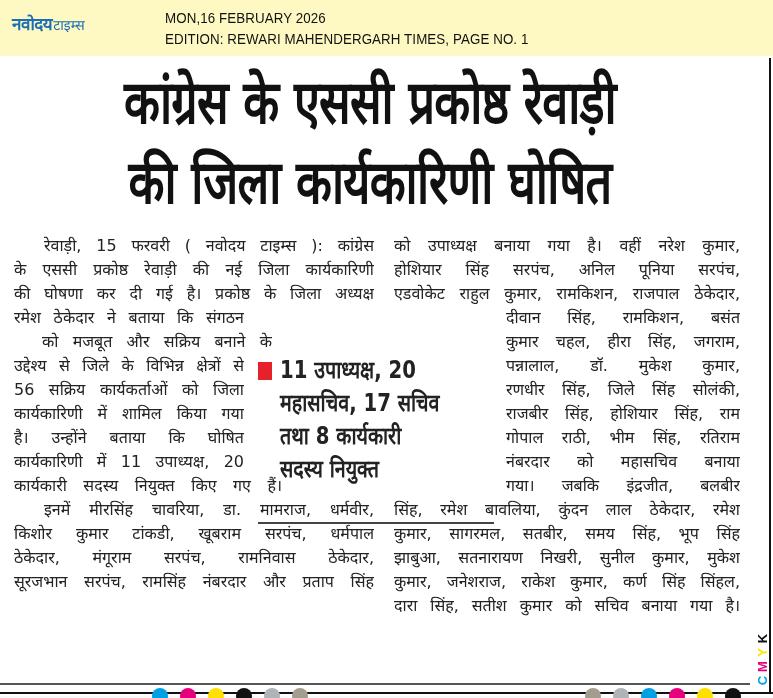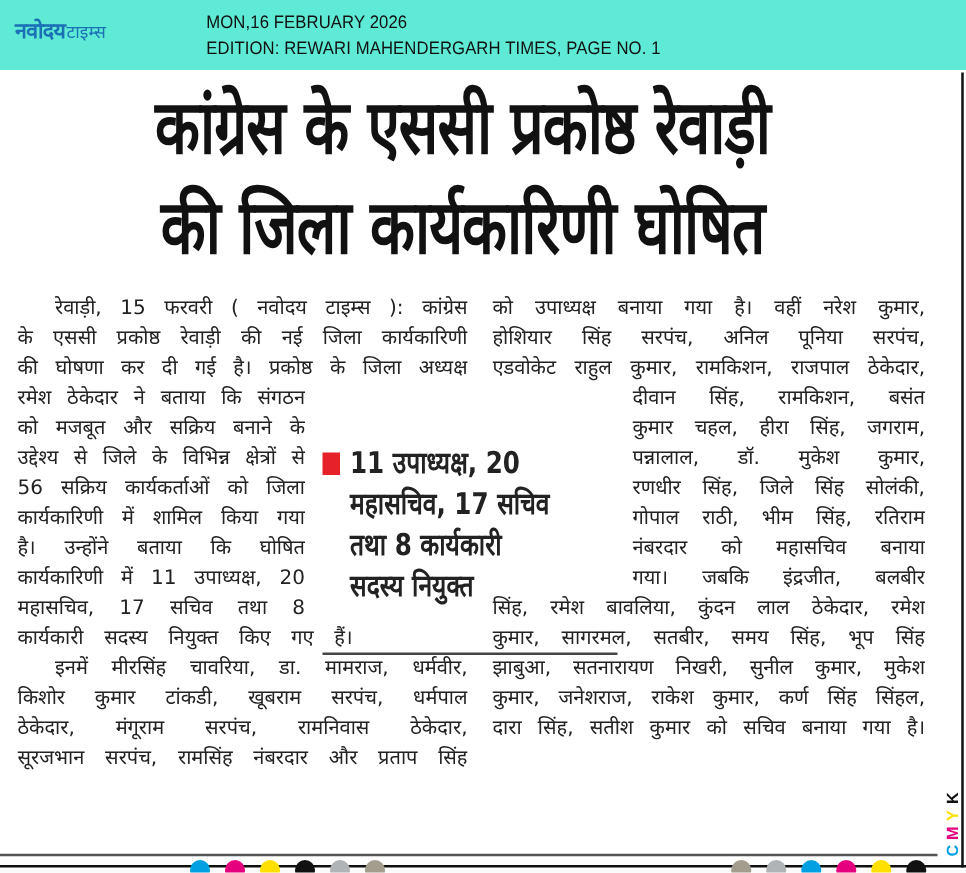--- a/index.html
+++ b/index.html
@@ -1,19 +1,19 @@
 <!DOCTYPE html>
 <html><head>
   <meta charset="utf-8">
   <style>
     * { box-sizing: border-box; margin: 0; padding: 0; }
     html, body { width: 773px; height: 698px; overflow: hidden; background: #fafafa; }
     body { font-family: "DejaVu Sans", sans-serif; color: #222; position: relative; }
 
-    .header { position: absolute; left: 0; top: 0; width: 773px; height: 58px; background: #5eead4; }
+    .header { position: absolute; left: 0; top: 0; width: 773px; height: 58px; background: #fef9c3; }
     .logo { position: absolute; left: 12px; top: 12px; display: flex; align-items: baseline; }
     .logo-main { font-family: "DejaVu Sans", sans-serif; font-weight: bold; font-size: 17px; color: #1a6fb5; letter-spacing: -0.5px; }
     .logo-sub { font-family: "DejaVu Sans", sans-serif; font-size: 14px; color: #1a6fb5; margin-left: 1px; }
     .meta { position: absolute; left: 165px; top: 8px; font-family: "Liberation Sans", sans-serif; font-size: 14.5px; line-height: 21px; color: #111; transform: scaleX(0.92); transform-origin: left top; letter-spacing: 0.1px; }
 
     .page { position: absolute; left: 0; top: 56px; width: 773px; height: 640px; background: #fff; }
     .right-border { position: absolute; right: 2px; top: 2px; width: 2px; height: 636px; background: #111; }
     .bottom-rule { position: absolute; left: 0; top: 627px; width: 750px; height: 2px; background: #555; }
     .bottom-rule2 { position: absolute; left: 0; top: 636px; width: 773px; height: 2px; background: #111; }
 
@@ -57,42 +57,42 @@
   <div class="headline">
     <div>कांग्रेस के एससी प्रकोष्ठ रेवाड़ी</div>
     <div>की जिला कार्यकारिणी घोषित</div>
   </div>
 
   <div class="col col-left">
     <span class="line indent">रेवाड़ी, 15 फरवरी ( नवोदय टाइम्स ): कांग्रेस</span>
     <span class="line">के एससी प्रकोष्ठ रेवाड़ी की नई जिला कार्यकारिणी</span>
     <span class="line">की घोषणा कर दी गई है। प्रकोष्ठ के जिला अध्यक्ष</span>
     <span class="line" style="width:230px;">रमेश ठेकेदार ने बताया कि संगठन</span>
-    <span class="line" style="width:230px;">को मजबूत और सक्रिय बनाने के</span>
+    <span class="line" style="width:230px;margin-left:28px;">को मजबूत और सक्रिय बनाने के</span>
     <span class="line" style="width:230px;">उद्देश्य से जिले के विभिन्न क्षेत्रों से</span>
     <span class="line" style="width:230px;">56 सक्रिय कार्यकर्ताओं को जिला</span>
     <span class="line" style="width:230px;">कार्यकारिणी में शामिल किया गया</span>
     <span class="line" style="width:230px;">है। उन्होंने बताया कि घोषित</span>
     <span class="line" style="width:230px;">कार्यकारिणी में 11 उपाध्यक्ष, 20</span>
-    <span class="line" style="width:230px;">महासचिव, 17 सचिव तथा 8</span>
     <span class="line" style="width:268px;">कार्यकारी सदस्य नियुक्त किए गए हैं।</span>
     <span class="line indent">इनमें मीरसिंह चावरिया, डा. मामराज, धर्मवीर,</span>
     <span class="line">किशोर कुमार टांकडी, खूबराम सरपंच, धर्मपाल</span>
     <span class="line">ठेकेदार, मंगूराम सरपंच, रामनिवास ठेकेदार,</span>
     <span class="line">सूरजभान सरपंच, रामसिंह नंबरदार और प्रताप सिंह</span>
   </div>
 
   <div class="col col-right">
     <span class="line">को उपाध्यक्ष बनाया गया है। वहीं नरेश कुमार,</span>
     <span class="line">होशियार सिंह सरपंच, अनिल पूनिया सरपंच,</span>
     <span class="line">एडवोकेट राहुल कुमार, रामकिशन, राजपाल ठेकेदार,</span>
     <span class="line" style="margin-left:112px;">दीवान सिंह, रामकिशन, बसंत</span>
     <span class="line" style="margin-left:112px;">कुमार चहल, हीरा सिंह, जगराम,</span>
     <span class="line" style="margin-left:112px;">पन्नालाल, डॉ. मुकेश कुमार,</span>
     <span class="line" style="margin-left:112px;">रणधीर सिंह, जिले सिंह सोलंकी,</span>
+    <span class="line" style="margin-left:112px;">राजबीर सिंह, होशियार सिंह, राम</span>
     <span class="line" style="margin-left:112px;">गोपाल राठी, भीम सिंह, रतिराम</span>
     <span class="line" style="margin-left:112px;">नंबरदार को महासचिव बनाया</span>
     <span class="line" style="margin-left:112px;">गया। जबकि इंद्रजीत, बलबीर</span>
     <span class="line">सिंह, रमेश बावलिया, कुंदन लाल ठेकेदार, रमेश</span>
     <span class="line">कुमार, सागरमल, सतबीर, समय सिंह, भूप सिंह</span>
     <span class="line">झाबुआ, सतनारायण निखरी, सुनील कुमार, मुकेश</span>
     <span class="line">कुमार, जनेशराज, राकेश कुमार, कर्ण सिंह सिंहल,</span>
     <span class="line">दारा सिंह, सतीश कुमार को सचिव बनाया गया है।</span>
   </div>
 

